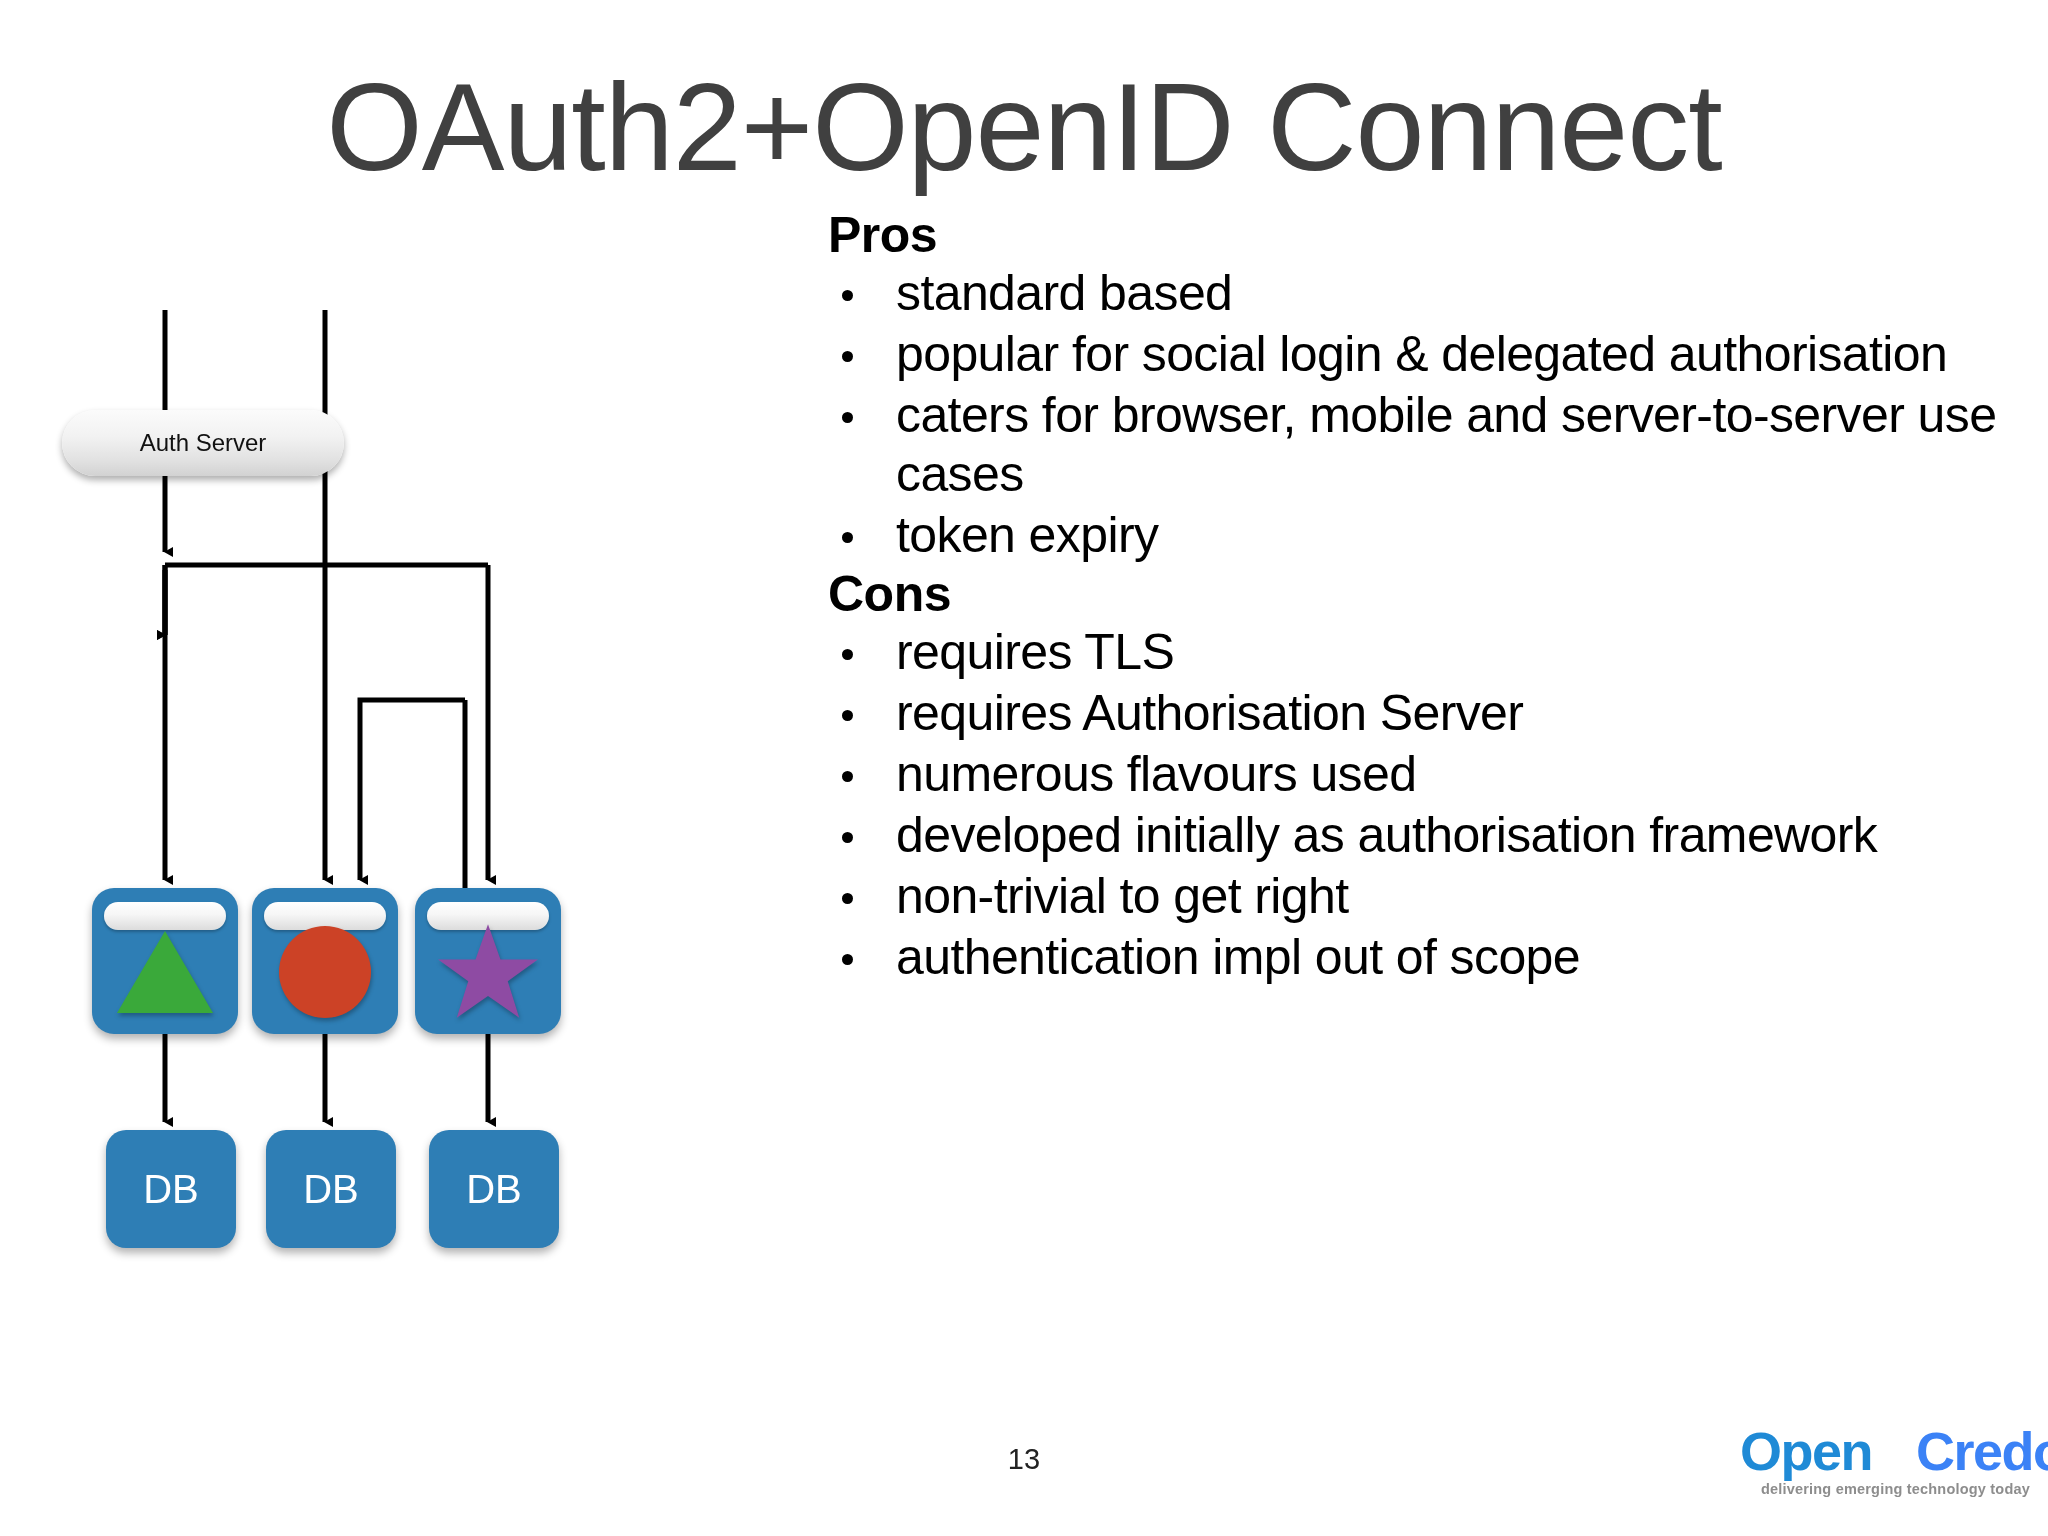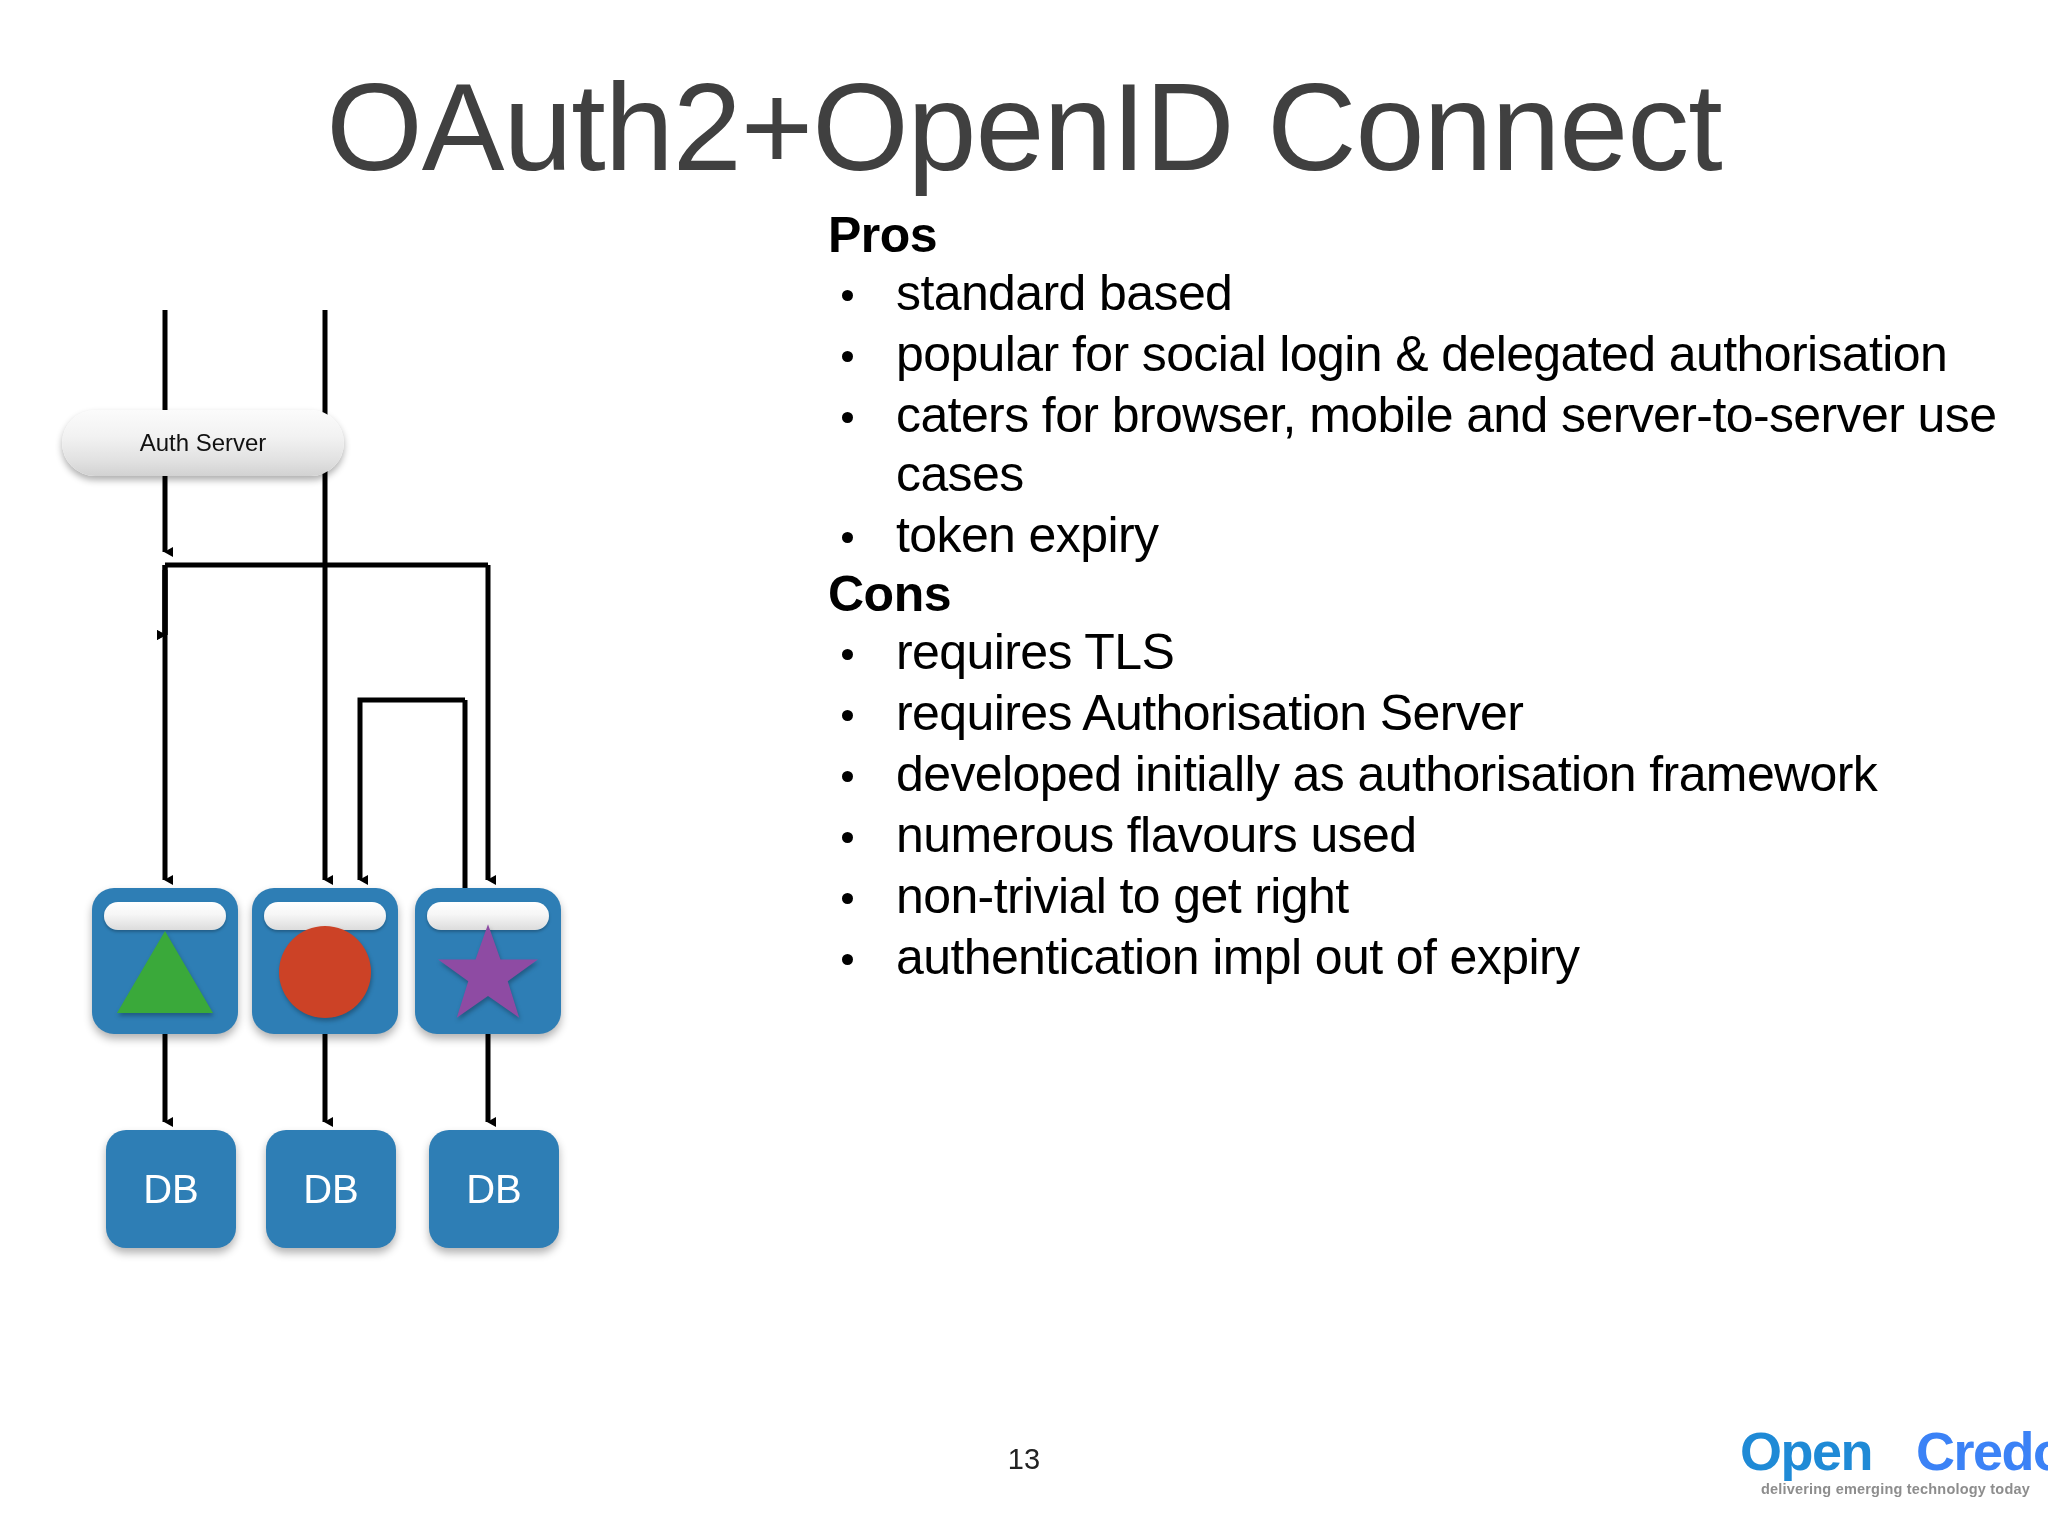--- a/index.html
+++ b/index.html
@@ -302,33 +302,33 @@
     <li>
       <span class="bullet-dot"></span>
       <span>requires TLS</span>
     </li>
     <li>
       <span class="bullet-dot"></span>
       <span>requires Authorisation Server</span>
     </li>
     <li>
       <span class="bullet-dot"></span>
+      <span>numerous flavours used</span>
+    </li>
+    <li>
+      <span class="bullet-dot"></span>
       <span>developed initially as authorisation framework</span>
     </li>
     <li>
       <span class="bullet-dot"></span>
-      <span>numerous flavours used</span>
-    </li>
-    <li>
-      <span class="bullet-dot"></span>
       <span>non-trivial to get right</span>
     </li>
     <li>
       <span class="bullet-dot"></span>
-      <span>authentication impl out of expiry</span>
+      <span>authentication impl out of scope</span>
     </li>
   </ul>
 
 </div>
 
 <div id="page-number">13</div>
 
 <div id="logo">
   <div class="wordmark"><span class="open">Open</span><span class="credo">Credo</span></div>
   <div class="tagline">delivering emerging technology today</div>

